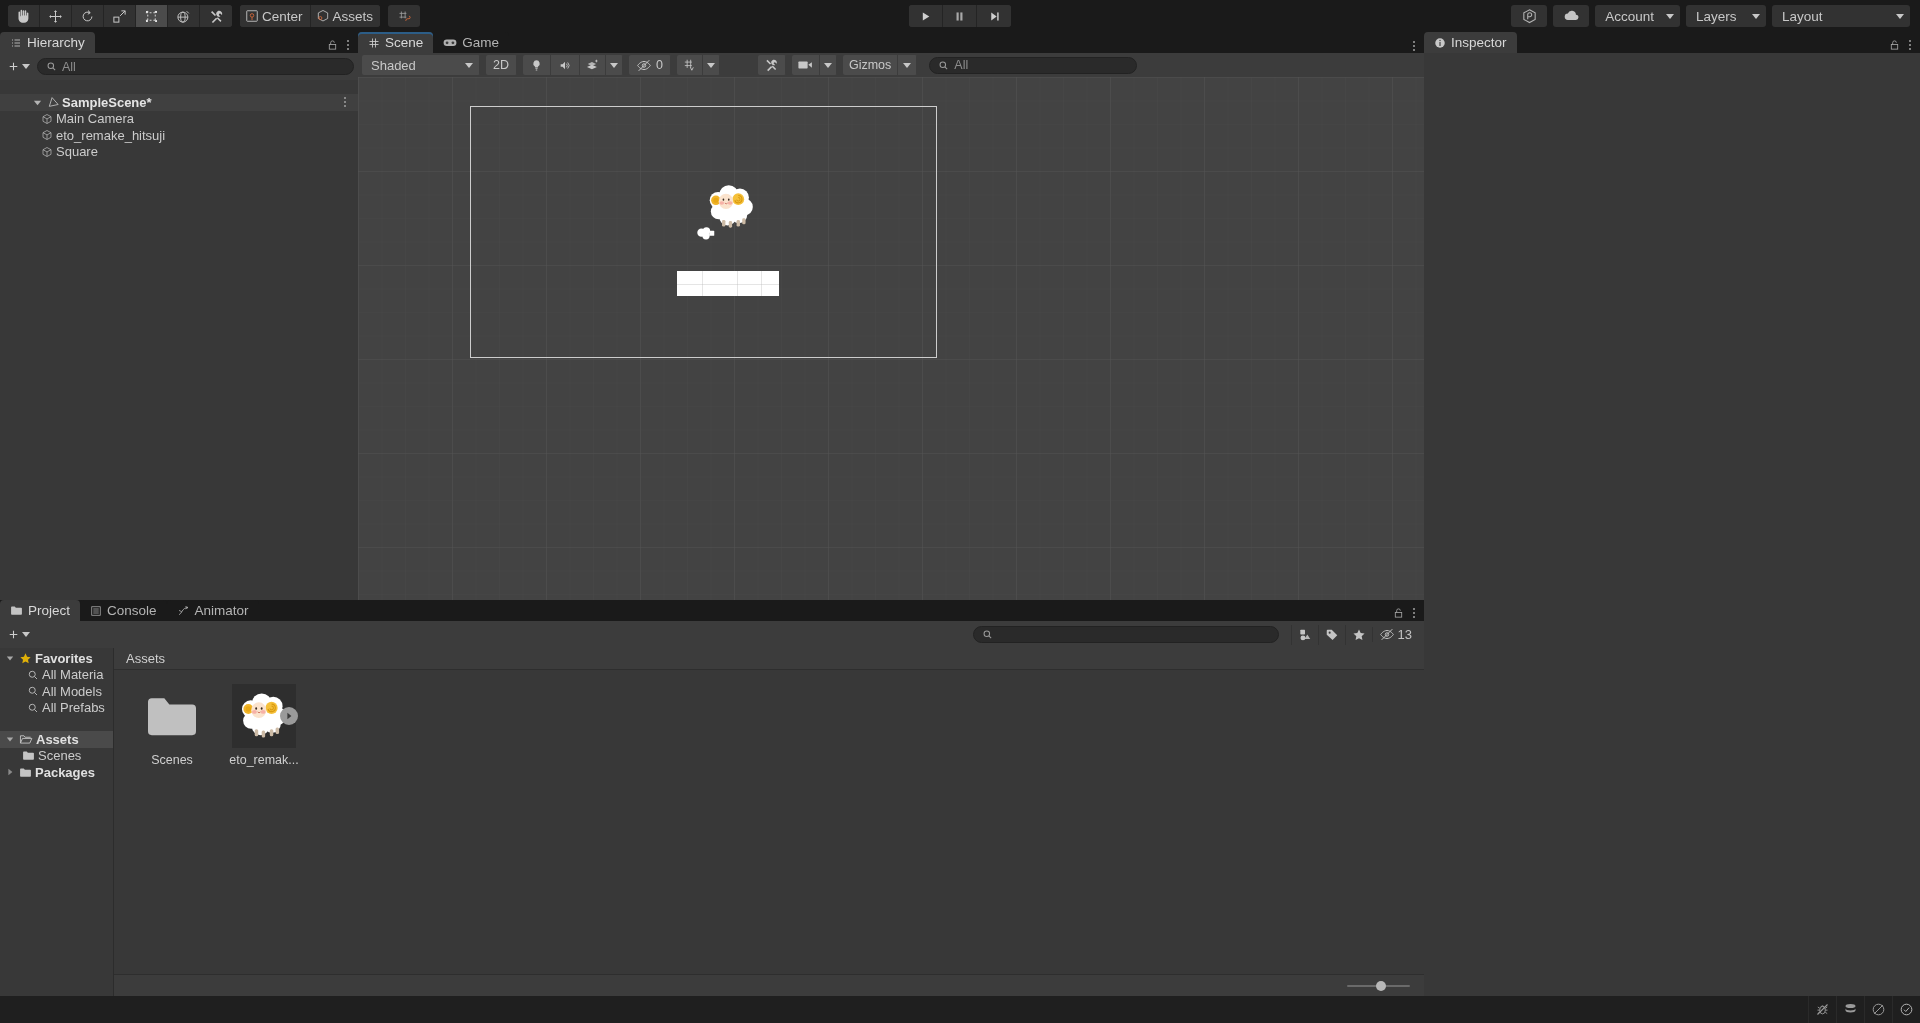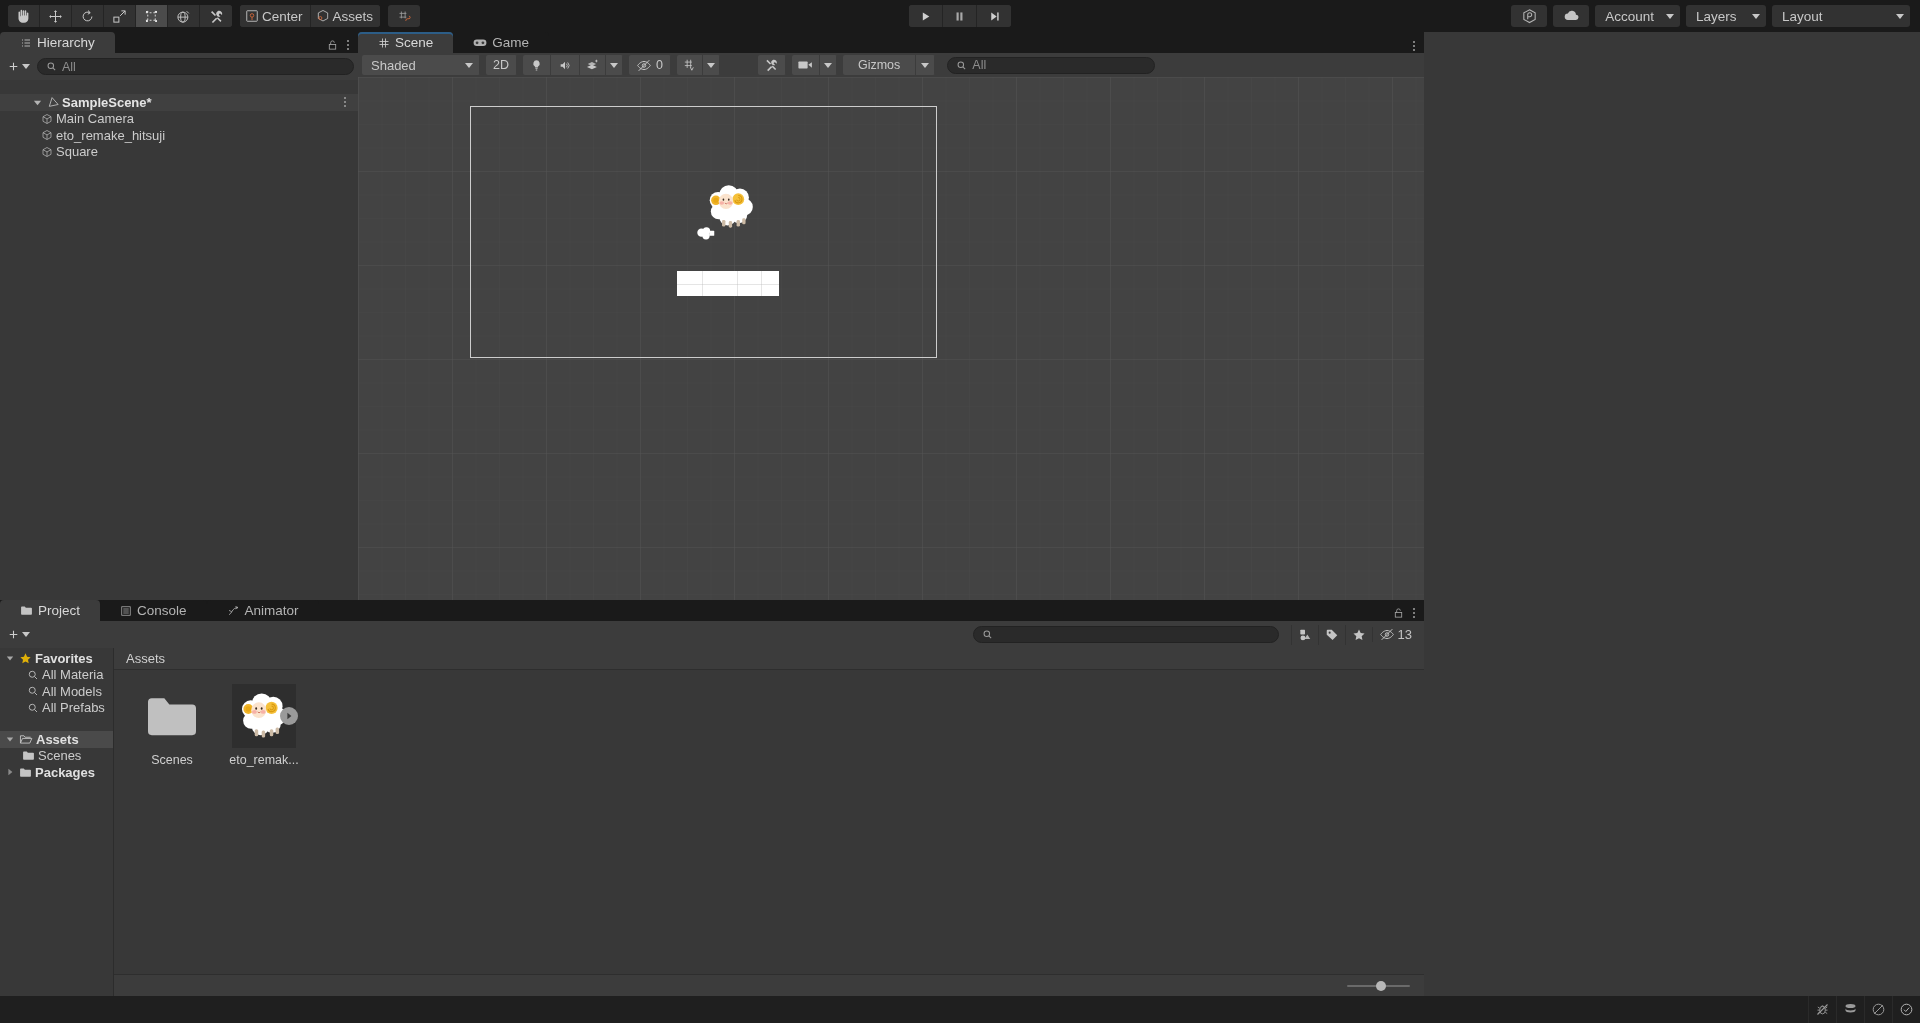--- a/index.html
+++ b/index.html
@@ -46,21 +46,21 @@
 
   
   .body { flex:1; display:flex; min-height:0; background:#1a1a1a; }
   .col-left { width:358px; flex:0 0 358px; display:flex; flex-direction:column; min-width:0; }
   .col-mid { flex:1; display:flex; flex-direction:column; min-width:0; }
   .col-right { width:496px; flex:0 0 496px; display:flex; flex-direction:column; background:#383838; }
 
   
   .tabbar { height:21px; flex:0 0 21px; background:#1a1a1a; display:flex; align-items:flex-end; position:relative; }
   .tab {
-    height:21px; display:flex; align-items:center; gap:5px; padding:0 20px;
+    height:21px; display:flex; align-items:center; gap:5px; padding:0 10px;
     font-size:13.5px; color:#b4b4b4; background:#1a1a1a; border-radius:4px 4px 0 0; white-space:nowrap;justify-content:center;
   }
   .tab.active { background:#3c3c3c; color:#d8d8d8; }
   .tab.active.accent { box-shadow: inset 0 2px 0 0 #2c5d87; }
   .tabbar-right { margin-left:auto; display:flex; align-items:center; gap:9px; padding:0 9px 2px 0; }
   .kebab { display:flex; flex-direction:column; gap:2px; align-items:center; }
   .kebab i { width:2px;height:2px;background:#a0a0a0;border-radius:50%; display:block; }
 
   
   .hierarchy { flex:1; background:#383838; display:flex; flex-direction:column; min-height:0; }
@@ -454,21 +454,21 @@
               <svg width="17" height="12" viewBox="0 0 24 16" fill="#c8c8c8">
                   <rect x="2" y="3" width="13" height="10" rx="1"></rect>
                   <path d="M16 7.5l5-3.5v8z"></path>
                 </svg>
             </div>
             <div class="stbtn" style="padding:0 4px">
               <span class="caret"></span>
             </div>
           </div>
           <div class="stgroup">
-            <div class="stbtn" style="padding:0 15px">
+            <div class="stbtn" style="padding:0 6px">
               <span>Gizmos</span>
             </div>
             <div class="stbtn" style="padding:0 5px">
               <span class="caret"></span>
             </div>
           </div>
           <div class="scene-search">
             <svg width="11" height="11" viewBox="0 0 24 24" fill="none" stroke="#9a9a9a" stroke-width="2.2">
                 <circle cx="10.5" cy="10.5" r="6"></circle>
                 <path d="M15 15l5 5"></path>
@@ -742,20 +742,41 @@
                 <span class="track"></span>
                 <span class="knob"></span>
               </div>
             </div>
           </div>
         </div>
       </div>
     </div>
 
     <div class="col-right">
+      <div class="tabbar">
+        <div class="tab active">
+          <svg width="12" height="12" viewBox="0 0 24 24">
+              <circle cx="12" cy="12" r="9.5" fill="#c8c8c8"></circle>
+              <rect x="10.9" y="10" width="2.2" height="8" fill="#383838"></rect>
+              <circle cx="12" cy="7" r="1.4" fill="#383838"></circle>
+            </svg>
+          <span>Inspector</span>
+        </div>
+        <div class="tabbar-right">
+          <svg width="11" height="12" viewBox="0 0 24 24" fill="none" stroke="#a8a8a8" stroke-width="1.8">
+              <rect x="5" y="11" width="14" height="10"></rect>
+              <path d="M8 11V7a4 4 0 0 1 8 0"></path>
+            </svg>
+          <span class="kebab">
+              <i></i>
+              <i></i>
+              <i></i>
+            </span>
+        </div>
+      </div>
       <div class="inspector-body">
         <span></span>
       </div>
     </div>
   </div>
 
   <div class="statusbar">
     <span style="padding-left:10px; font-size:12.5px; color:#b0b0b0;"></span>
     <div class="status-right">
       <div class="sbtn">

